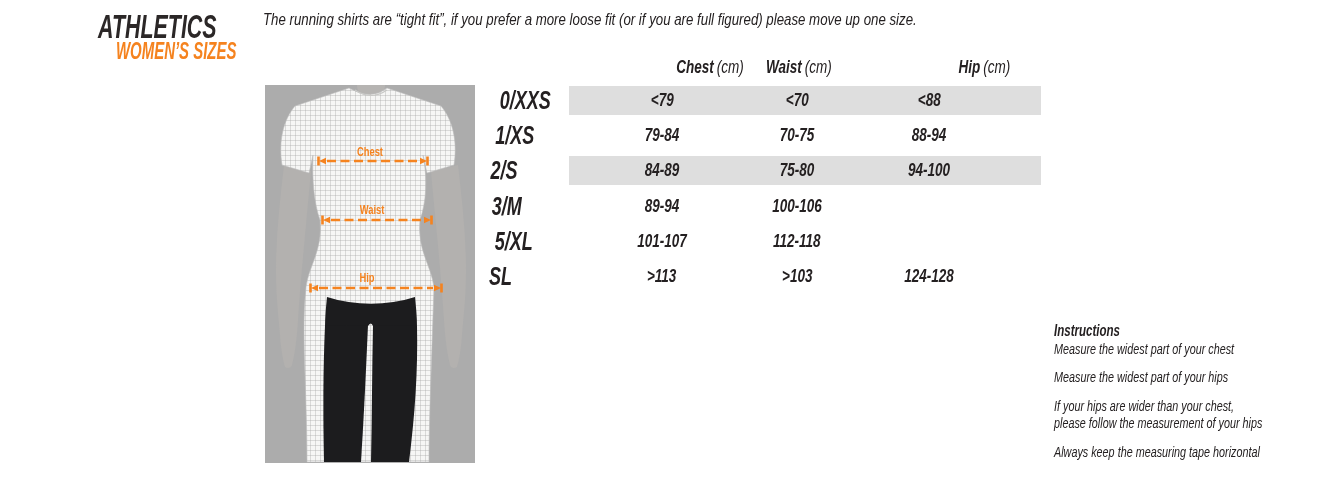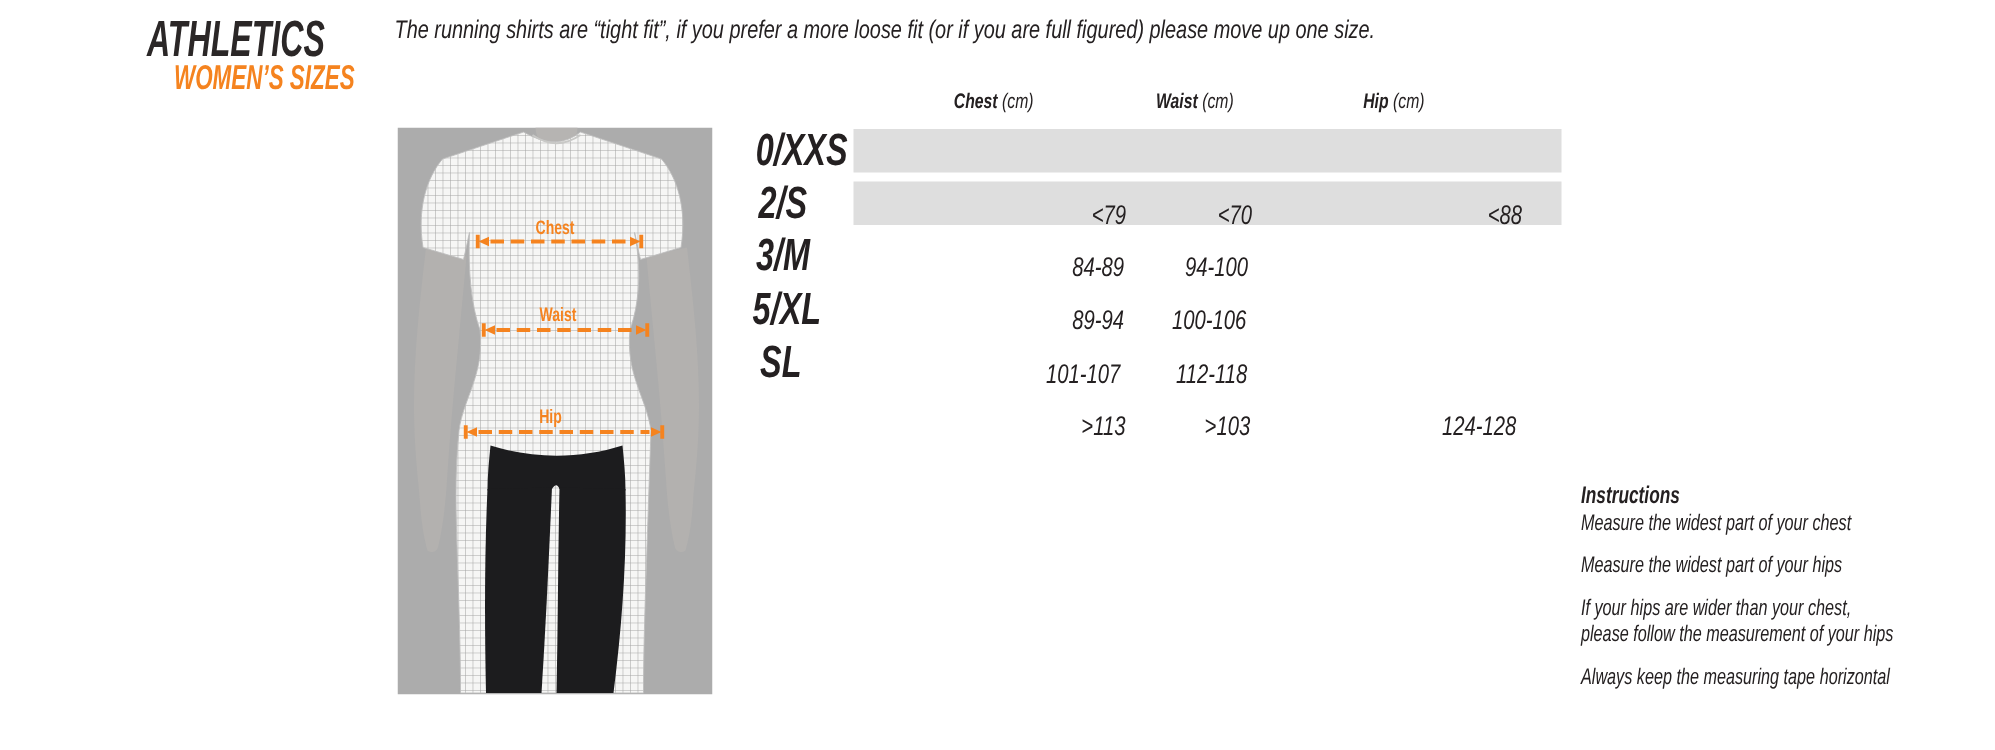--- a/index.html
+++ b/index.html
@@ -25,28 +25,28 @@
   .notice .cond{transform:scaleX(0.78);}
 
   
   .photo{position:absolute;left:265px;top:85px;width:210px;height:378px;}
   .photo svg{display:block;}
   .fig-label{font-family:"Liberation Sans","DejaVu Sans",sans-serif;font-weight:700;font-size:13px;}
 
   
   .sizetable{position:absolute;left:480px;top:45px;width:561px;font-style:italic;}
   .thead{height:40px;display:grid;grid-template-columns:71px 18px 186px 84px 180px 22px;align-items:end;padding:0;}
-  .hcell{text-align:center;font-size:14px;line-height:22px;padding-bottom:7px;}
+  .hcell{text-align:right;font-size:18px;line-height:22px;padding-bottom:7px;}
   .hcell .unit{font-weight:400;margin-left:4px;}
   .hcell b{font-weight:700;}
   .trow{position:relative;height:35.2px;display:grid;grid-template-columns:71px 18px 186px 84px 180px 22px;}
   .trow .bar{position:absolute;left:89px;right:0;top:1px;height:29px;background:#DEDEDE;z-index:0;}
-  .rlabel{position:relative;z-index:1;text-align:center;font-weight:700;font-size:30px;line-height:31px;}
+  .rlabel{position:relative;z-index:1;text-align:left;font-weight:700;font-size:25px;line-height:31px;}
   .rlabel .cond{transform:scaleX(0.72);}
-  .cell{position:relative;z-index:1;text-align:right;font-size:18px;line-height:31px;font-weight:400;margin-top:43px;}
+  .cell{position:relative;z-index:1;text-align:center;font-size:18px;line-height:31px;font-weight:700;}
 
   
   .instructions{position:absolute;left:1054px;top:322px;font-style:italic;font-size:15px;line-height:17.5px;}
   .instructions .cond{transform:scaleX(0.72);}
   .instructions .block{margin-bottom:11px;}
   .ins-title{font-weight:700;font-size:16px;}
 </style>
 </head>
 <body>
 
@@ -143,25 +143,34 @@
     <div class="trow">
       <div class="rlabel"><span class="cond o-right">0/XXS</span></div>
         <div></div>
       <div class="cell"><span class="cond">&lt;79</span></div>
       <div class="cell"><span class="cond">&lt;70</span></div>
       <div class="cell"><span class="cond">&lt;88</span></div>
         <div></div>
       <div class="bar"></div>
     </div>
 
+    <div class="trow">
+      <div class="rlabel"><span class="cond o-right">1/XS</span></div>
+        <div></div>
+      <div class="cell"><span class="cond">79-84</span></div>
+      <div class="cell"><span class="cond">70-75</span></div>
+      <div class="cell"><span class="cond">88-94</span></div>
+        <div></div>
+    </div>
 
     <div class="trow">
       <div class="rlabel"><span class="cond o-right">2/S</span></div>
         <div></div>
       <div class="cell"><span class="cond">84-89</span></div>
+      <div class="cell"><span class="cond">75-80</span></div>
       <div class="cell"><span class="cond">94-100</span></div>
         <div></div>
       <div class="bar"></div>
     </div>
 
     <div class="trow">
       <div class="rlabel"><span class="cond o-right">3/M</span></div>
         <div></div>
       <div class="cell"><span class="cond">89-94</span></div>
       <div class="cell"><span class="cond">100-106</span></div>

